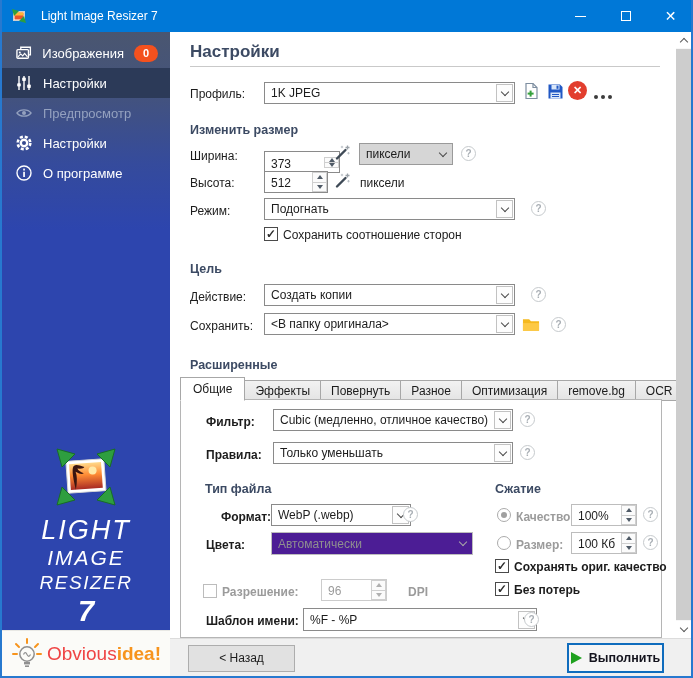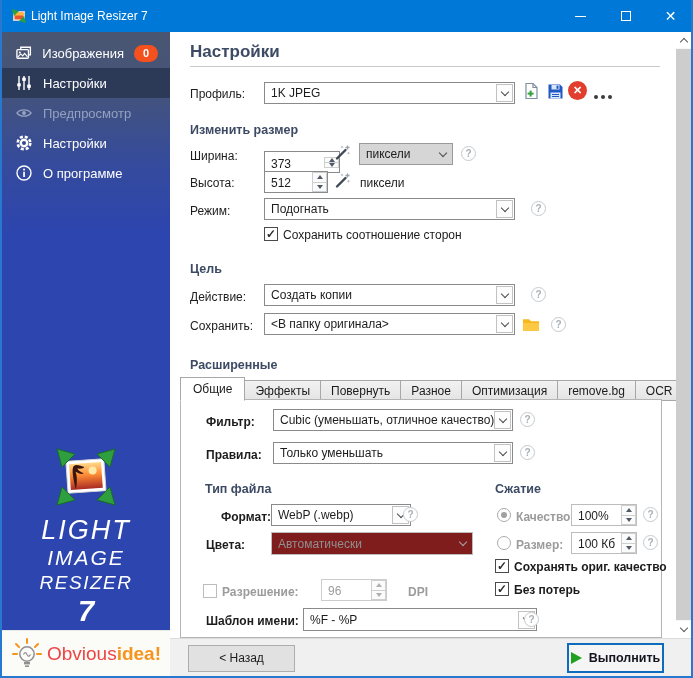--- a/index.html
+++ b/index.html
@@ -2,21 +2,21 @@
 <html><head>
 <meta charset="utf-8">
 <style>
   * { margin:0; padding:0; box-sizing:border-box; }
   html,body { width:693px; height:678px; font-family:"Liberation Sans", sans-serif; background:#fff; }
   .app { position:relative; width:693px; height:678px; overflow:hidden;
          border-left:2px solid #2779cf; border-right:2px solid #2779cf; border-bottom:2px solid #2779cf; background:#fff;}
   
   .titlebar { position:absolute; left:-2px; top:0; width:693px; height:32px; background:#0078d7; display:flex; align-items:center; }
   .titlebar .appicon { margin-left:11px; width:16px; height:16px; }
-  .titlebar .wtitle { color:#fff; font-size:12px; margin-left:4px; }
+  .titlebar .wtitle { color:#fff; font-size:12px; margin-left:14px; }
   .capbtn { position:absolute; top:0; width:45px; height:32px; display:flex; align-items:center; justify-content:center; color:#fff; }
   .capbtn.min { right:90px; } .capbtn.max { right:45px; } .capbtn.cls { right:0; font-size:14px; }
   .minbar { width:11px; height:1px; background:#fff; }
   .maxbox { width:10px; height:10px; border:1px solid #fff; }
   
   .sidebar { position:absolute; left:0; top:32px; width:168px; height:598px;
              background:linear-gradient(180deg,#4a5670 0%,#44537c 10%,#354b9c 22%,#2d45ae 33%,#2d45ae 100%); }
   .menu { padding-top:6px; }
   .mi { height:30px; display:flex; align-items:center; padding-left:13px; gap:10px; color:#fff; font-size:13px; cursor:default; }
   .mi.sel { background:#2c3a58; }
@@ -39,21 +39,21 @@
   .sechead { position:absolute; font-size:12.5px; font-weight:bold; color:#3c4a63; }
   .lbl { position:absolute; font-size:12px; color:#1c1c1c; white-space:nowrap; }
   .combo { position:absolute; height:22px; background:#fff; border:1px solid #8a8a8a; display:flex; align-items:center;
            font-size:12px; color:#1c1c1c; padding-left:6px; }
   .combo .val { white-space:nowrap; overflow:hidden; }
   .combo .cbtn { margin-left:auto; width:17px; height:18px; margin-right:1px; background:#fdfdfd; border:1px solid #c2c2c2;
                  display:flex; align-items:center; justify-content:center; flex:none; }
   .chev { width:6px; height:6px; border-right:1.6px solid #4a4a4a; border-bottom:1.6px solid #4a4a4a; transform:rotate(45deg); margin-top:-3px; }
   .combo.gray { background:#d6d6d6; border-color:#9a9a9a; }
   .combo.gray .cbtn { background:transparent; border-color:transparent; }
-  .combo.disab { background:#7f1d1d; border-color:#bdbdbd; color:#8f8f8f; }
+  .combo.disab { background:#4c1d95; border-color:#bdbdbd; color:#8f8f8f; }
   .combo.disab .cbtn { background:transparent; border-color:transparent; }
   .combo.disab .chev { border-color:#a8a8a8; }
   .spin { position:absolute; height:22px; border:1px solid #8a8a8a; background:#fff; display:flex; }
   .spin.light { border-color:#bdbdbd; }
   .spin.disab { border-color:#cccccc; }
   .spin .val { flex:1; font-size:12px; padding:4px 0 0 6px; color:#1c1c1c; white-space:nowrap; }
   .spin.disab .val { color:#9b9b9b; }
   .spin .btns { width:15px; display:flex; flex-direction:column; flex:none; }
   .spin .btns > div { flex:1; background:#fbfbfb; border:1px solid #cfcfcf; display:flex; align-items:center; justify-content:center; }
   .spin .btns > div:first-child { border-bottom:none; }
@@ -345,21 +345,21 @@
       <div class="tab">Разное</div>
       <div class="tab">Оптимизация</div>
       <div class="tab">remove.bg</div>
       <div class="tab">OCR</div>
       <div class="tab">AI Vision</div>
     </div>
 
     <div class="panel">
       <div class="plbl" style="left:25px;top:15px;">Фильтр:</div>
       <div class="combo" style="left:92px;top:9px;width:240px;">
-        <span class="val">Cubic  (уменьшать, отличное качество)</span>
+        <span class="val">Cubic  (медленно, отличное качество)</span>
           <span class="cbtn">
             <span class="chev"></span>
           </span>
       </div>
       <div class="help" style="left:339px;top:12px;">?</div>
 
       <div class="plbl" style="left:25px;top:48px;">Правила:</div>
       <div class="combo" style="left:92px;top:42px;width:240px;">
         <span class="val">Только уменьшать</span>
           <span class="cbtn">

